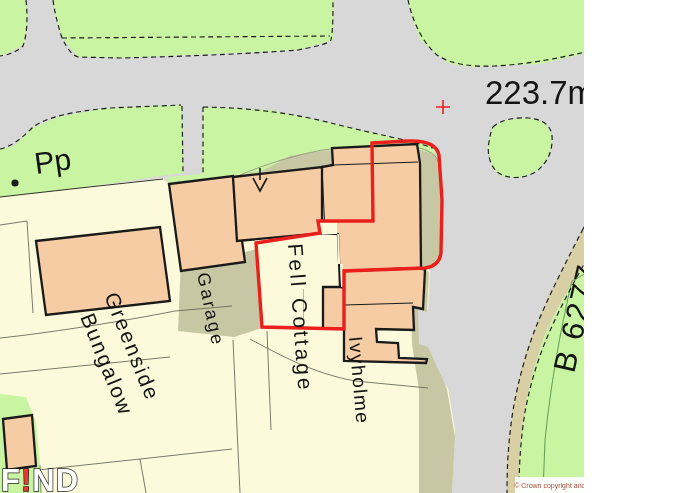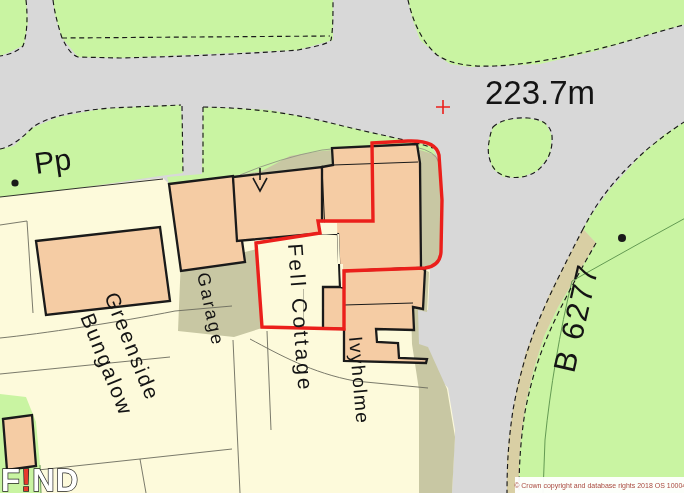--- a/index.html
+++ b/index.html
@@ -1,16 +1,16 @@
 <!DOCTYPE html>
 <html><head>
 <meta charset="utf-8">
 <style>
   html,body{margin:0;padding:0;background:#fff;}
-  .stage{position:relative;width:684px;height:493px;overflow:hidden;background:#737373;
+  .stage{position:relative;width:584px;height:493px;overflow:hidden;background:#737373;
          font-family:"Liberation Sans", sans-serif;}
   svg{display:block;}
   .lbl{fill:#141414;}
   .thin{stroke:#6b6b5e;stroke-width:0.9;fill:none;}
   .thin2{stroke:#8c8c80;stroke-width:0.8;fill:none;}
   .blk{stroke:#1a1a1a;fill:none;}
   .dash{stroke:#1a1a1a;stroke-width:1.15;fill:none;stroke-dasharray:5 3.6;}
   .bld{stroke:#1a1a1a;stroke-width:2.3;stroke-linejoin:miter;}
   .greenline{stroke:#58904a;stroke-width:0.9;fill:none;}
   .nofill{fill:none;}

